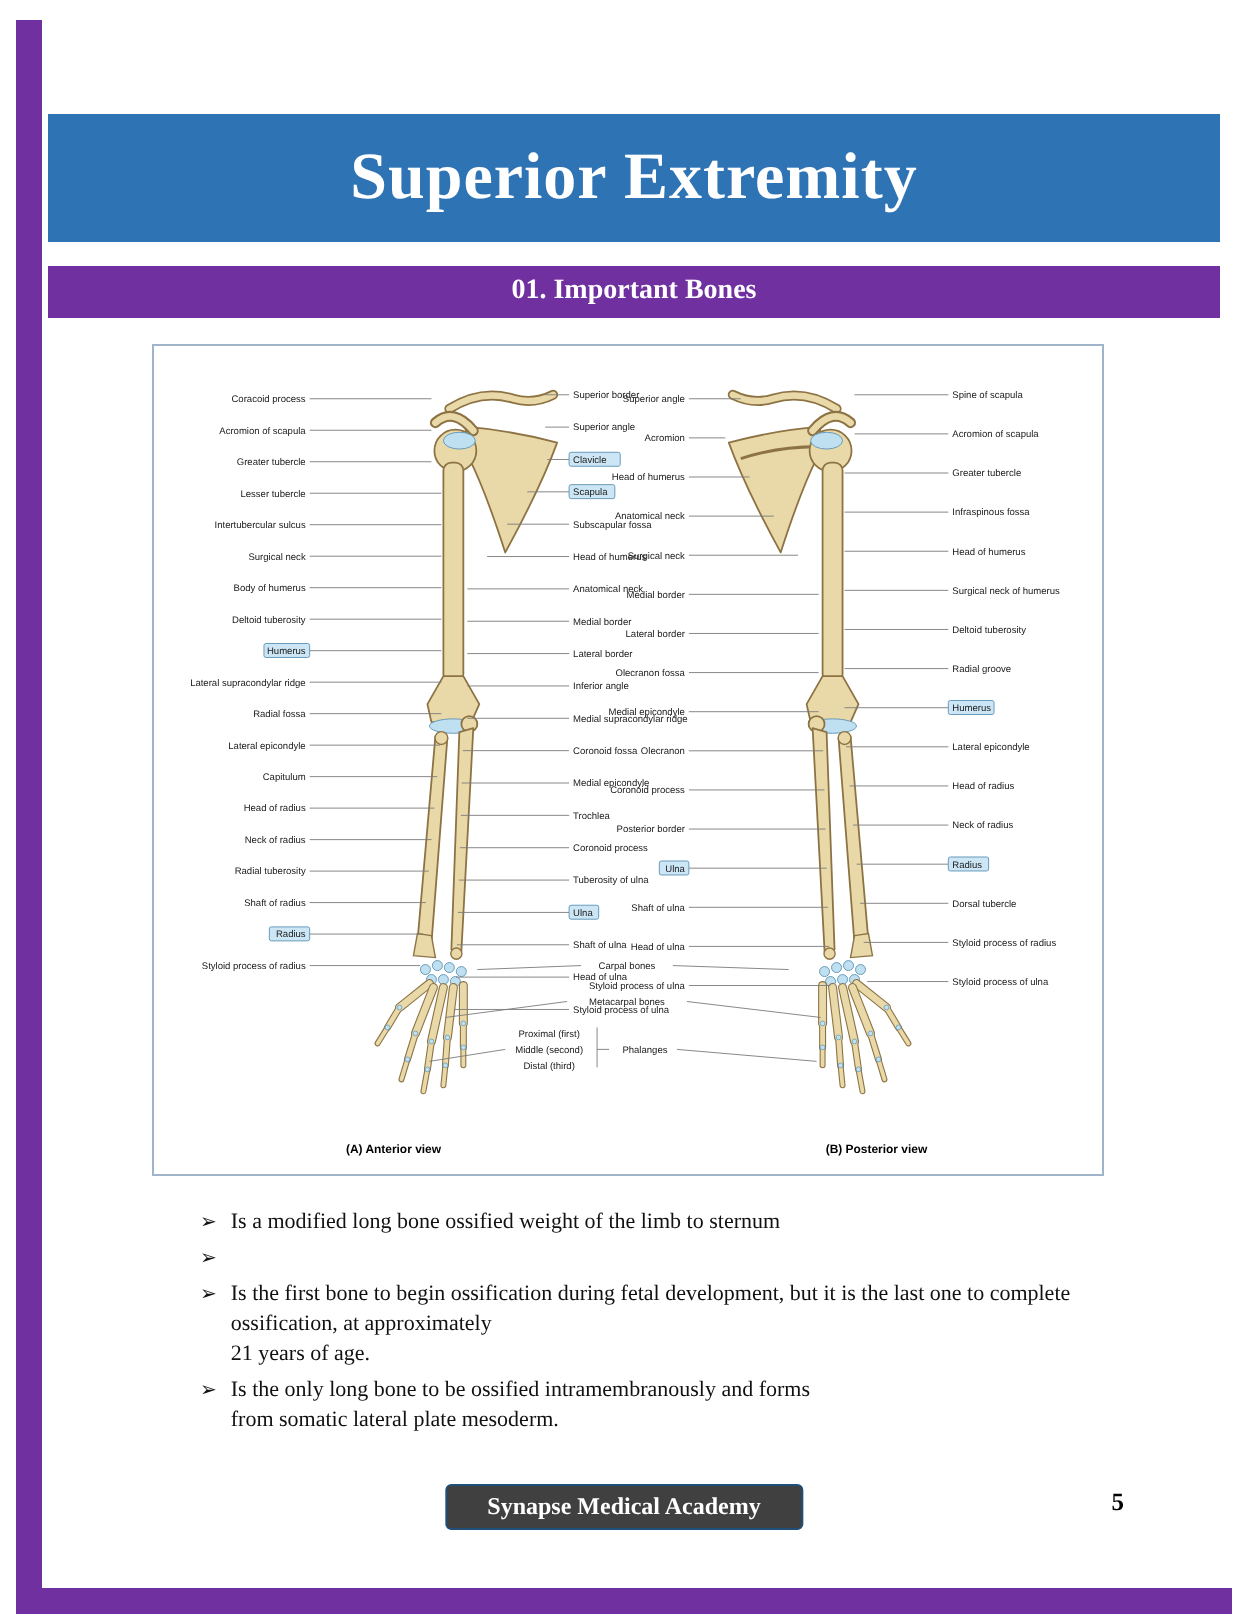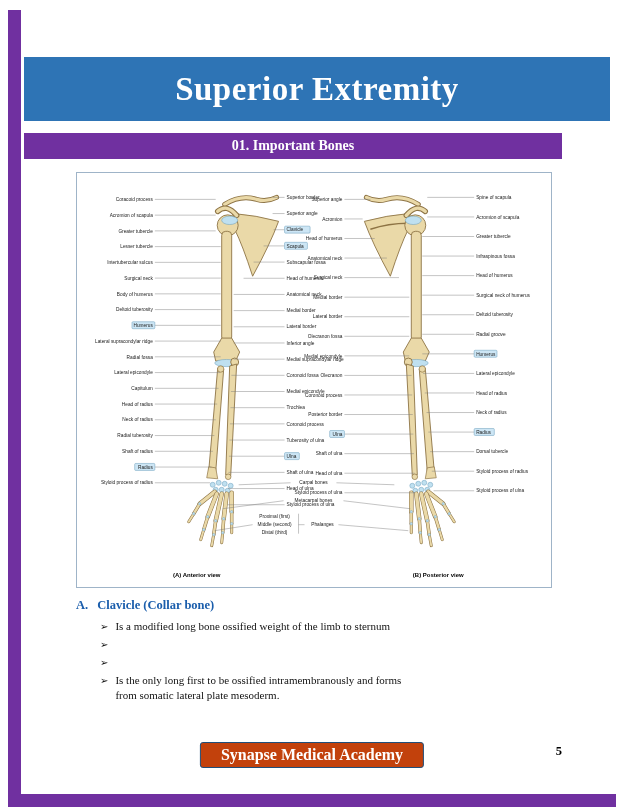--- a/index.html
+++ b/index.html
@@ -8,40 +8,40 @@
 
   
   .frame-left{position:absolute;left:8px;top:10px;width:13px;height:797px;background:#7030A0;}
   .frame-bottom{position:absolute;left:8px;top:794px;width:608px;height:13px;background:#7030A0;}
 
   
   .header-band{position:absolute;left:24px;top:57px;width:586px;height:64px;background:#2E74B5;}
   .header-band h1{margin:0;line-height:64px;text-align:center;color:#fff;font-size:33px;font-weight:bold;letter-spacing:.5px;font-family:"Liberation Serif",serif;}
 
   
-  .section-band{position:absolute;left:24px;top:133px;width:538px;height:26px;background:#7030A0;text-align:center;}
+  .section-band{position:absolute;left:24px;top:133px;width:586px;height:26px;background:#7030A0;text-align:center;}
   .section-band span{color:#fff;font-weight:bold;font-size:14px;line-height:26px;font-family:"Liberation Serif",serif;}
 
   
   .figure-box{position:absolute;left:76px;top:172px;width:474px;height:414px;border:1px solid #9FB4C8;background:#fff;}
   #bones-svg{display:block;width:100%;height:100%;}
   #bones-svg text.lbl{font:4.8px "Liberation Sans",sans-serif;fill:#1a1a1a;}
   #bones-svg text.cap{font:bold 6px "Liberation Sans",sans-serif;fill:#000;}
 
   
   .content{position:absolute;left:76px;top:598px;width:520px;}
   .section-heading{color:#1B5EAC;font-weight:bold;font-size:12.5px;}
   .section-heading .letter{margin-right:9px;}
   ul.bullets{list-style:none;margin:6px 0 0 24px;padding:0;}
   ul.bullets li{display:flex;gap:7px;margin-bottom:3px;font-size:11px;line-height:15px;color:#111;}
   ul.bullets .marker{flex:0 0 auto;font-size:10px;line-height:15px;}
   ul.bullets .btxt{white-space:pre-line;}
 
   
-  .academy-badge{position:absolute;left:50%;transform:translateX(-50%);top:742px;background:#c2410c;border:1.5px solid #1F4E79;border-radius:3px;color:#fff;font-weight:bold;font-size:16px;padding:3px 20px;font-family:"Liberation Serif",serif;}
+  .academy-badge{position:absolute;left:50%;transform:translateX(-50%);top:742px;background:#404040;border:1.5px solid #1F4E79;border-radius:3px;color:#fff;font-weight:bold;font-size:12px;padding:3px 20px;font-family:"Liberation Serif",serif;}
   .page-number{position:absolute;right:62px;top:744px;font-size:12.5px;font-weight:bold;color:#000;}
 </style>
 </head>
 <body>
 
 <div class="page">
 
   <div class="frame-left"></div>
   <div class="frame-bottom"></div>
 
@@ -345,37 +345,37 @@
         <line x1="222" y1="352" x2="228" y2="352" stroke="#7a7a7a" stroke-width="0.45"></line>
         <line x1="262" y1="352" x2="332" y2="358" stroke="#7a7a7a" stroke-width="0.45"></line>
         <line x1="176" y1="352" x2="138" y2="358" stroke="#7a7a7a" stroke-width="0.45"></line>
         <text x="246" y="353.7" text-anchor="middle" class="lbl">Phalanges</text>
         <text x="120" y="404" text-anchor="middle" class="cap">(A) Anterior view</text>
         <text x="362" y="404" text-anchor="middle" class="cap">(B) Posterior view</text>
       </svg>
   </div>
 
   <div class="content">
-    <div class="section-heading">
-      <span class="letter">A.</span><span>Clavicle (Collar bone)</span>
-    </div>
     <ul class="bullets" id="bullets">
         <li>
           <span class="marker">➢</span>
           <span class="btxt">Is a modified long bone ossified weight of the limb to sternum</span>
         </li>
         <li>
           <span class="marker">➢</span>
         </li>
         <li>
           <span class="marker">➢</span>
+          <span class="btxt">Is the first bone to begin ossification during fetal development, but it is the last one to complete
+ossification, at approximately
+21 years of age.</span>
         </li>
         <li>
           <span class="marker">➢</span>
-          <span class="btxt">Is the only long first to be ossified intramembranously and forms
+          <span class="btxt">Is the only long bone to be ossified intramembranously and forms
 from somatic lateral plate mesoderm.</span>
         </li>
       </ul>
   </div>
 
   <div class="academy-badge">Synapse Medical Academy</div>
   <div class="page-number">5</div>
 
 </div>
 

